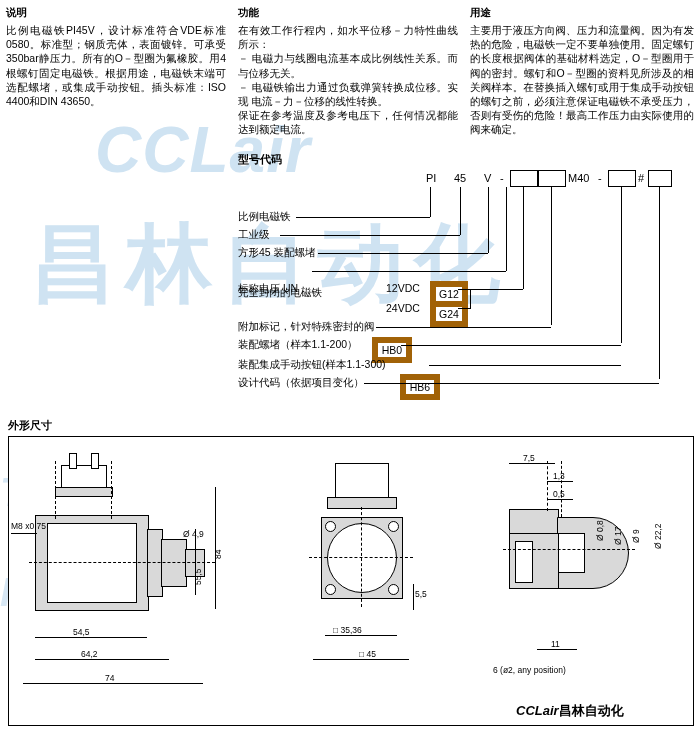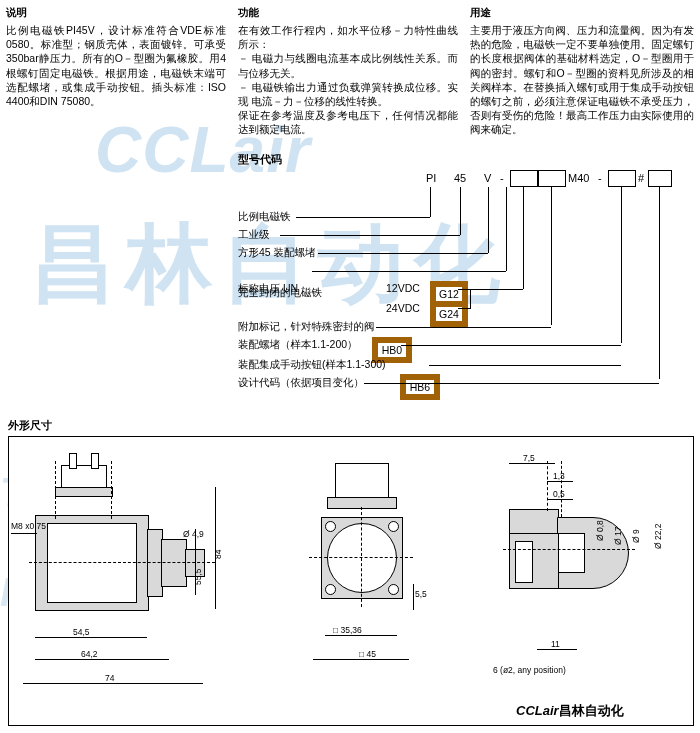--- a/index.html
+++ b/index.html
@@ -101,21 +101,21 @@
 
   <div class="wm wm-logo">CCLair</div>
   <div class="wm wm-cn">昌林自动化</div>
   <div class="wm wm-tel">TEL:0510-82306871</div>
   <div class="wm wm-fax">FAX:0510-82328771</div>
 
   <div class="cols">
 
     <div class="col" id="col1">
       <h4>说明</h4>
-      <p>比例电磁铁PI45V，设计标准符合VDE标准0580。标准型；钢质壳体，表面镀锌。可承受350bar静压力。所有的O－型圈为氟橡胶。用4根螺钉固定电磁铁。根据用途，电磁铁末端可选配螺堵，或集成手动按钮。插头标准：ISO 4400和DIN 75080。</p>
+      <p>比例电磁铁PI45V，设计标准符合VDE标准0580。标准型；钢质壳体，表面镀锌。可承受350bar静压力。所有的O－型圈为氟橡胶。用4根螺钉固定电磁铁。根据用途，电磁铁末端可选配螺堵，或集成手动按钮。插头标准：ISO 4400和DIN 43650。</p>
     </div>
 
     <div class="col" id="col2">
       <h4>功能</h4>
       <p>在有效工作行程内，如水平位移－力特性曲线所示：</p>
       <p class="dash">－ 电磁力与线圈电流基本成比例线性关系。而与位移无关。</p>
       <p class="dash">－ 电磁铁输出力通过负载弹簧转换成位移。实现 电流－力－位移的线性转换。</p>
       <p>保证在参考温度及参考电压下，任何情况都能达到额定电流。</p>
     </div>
 

